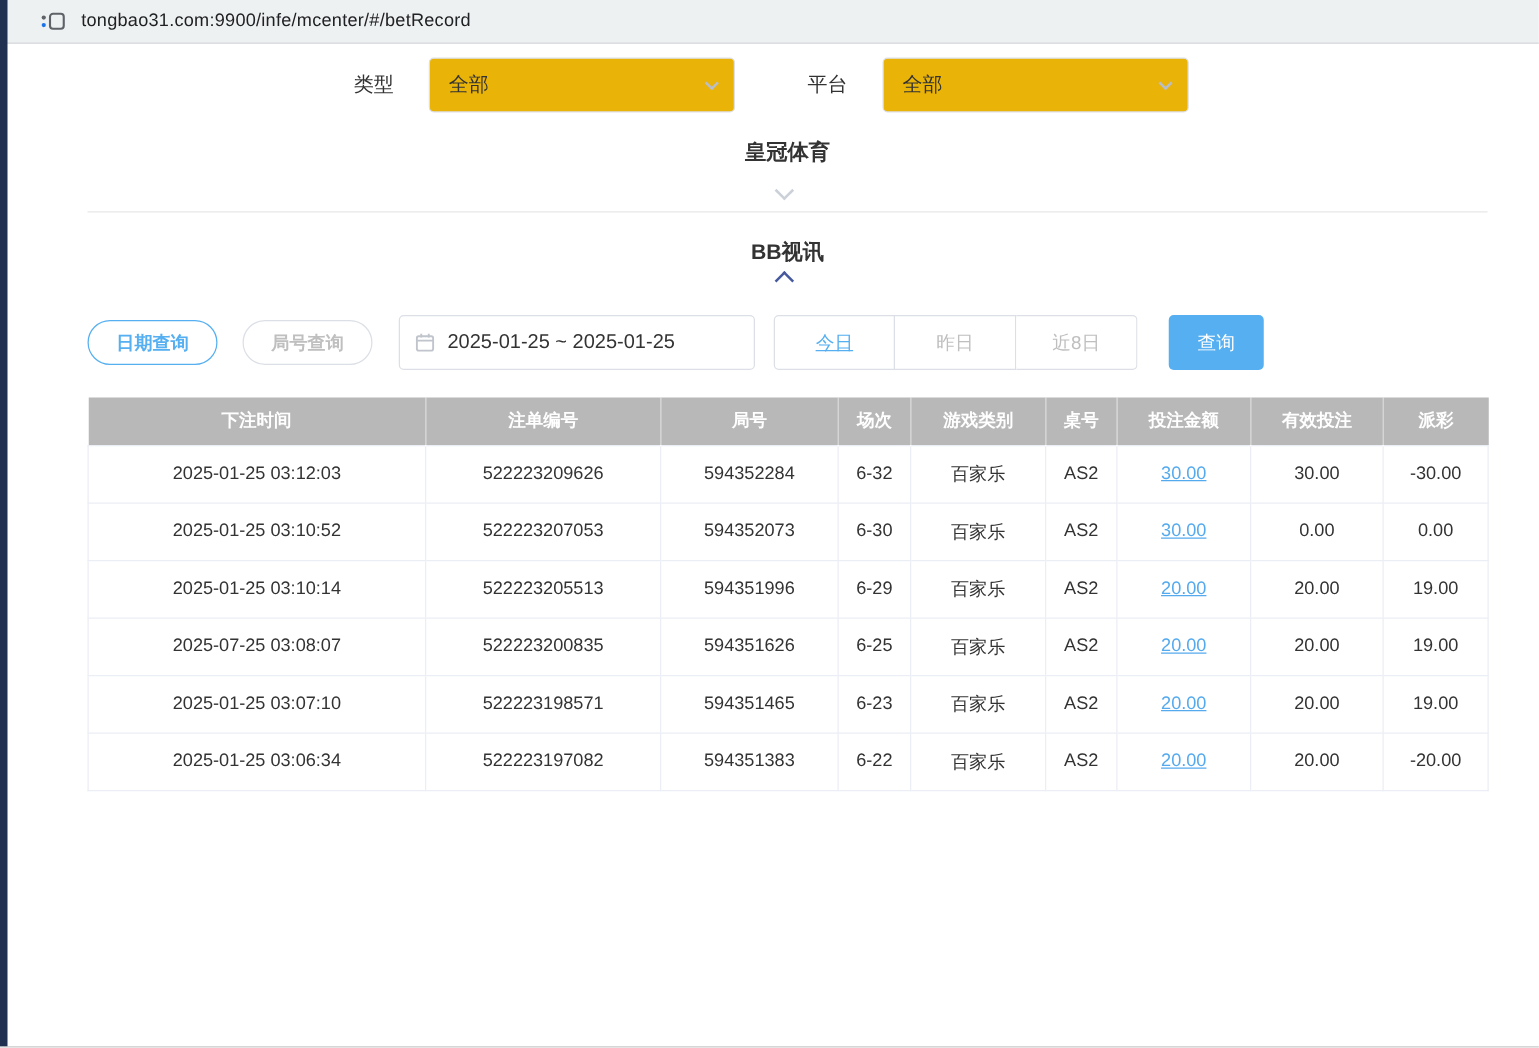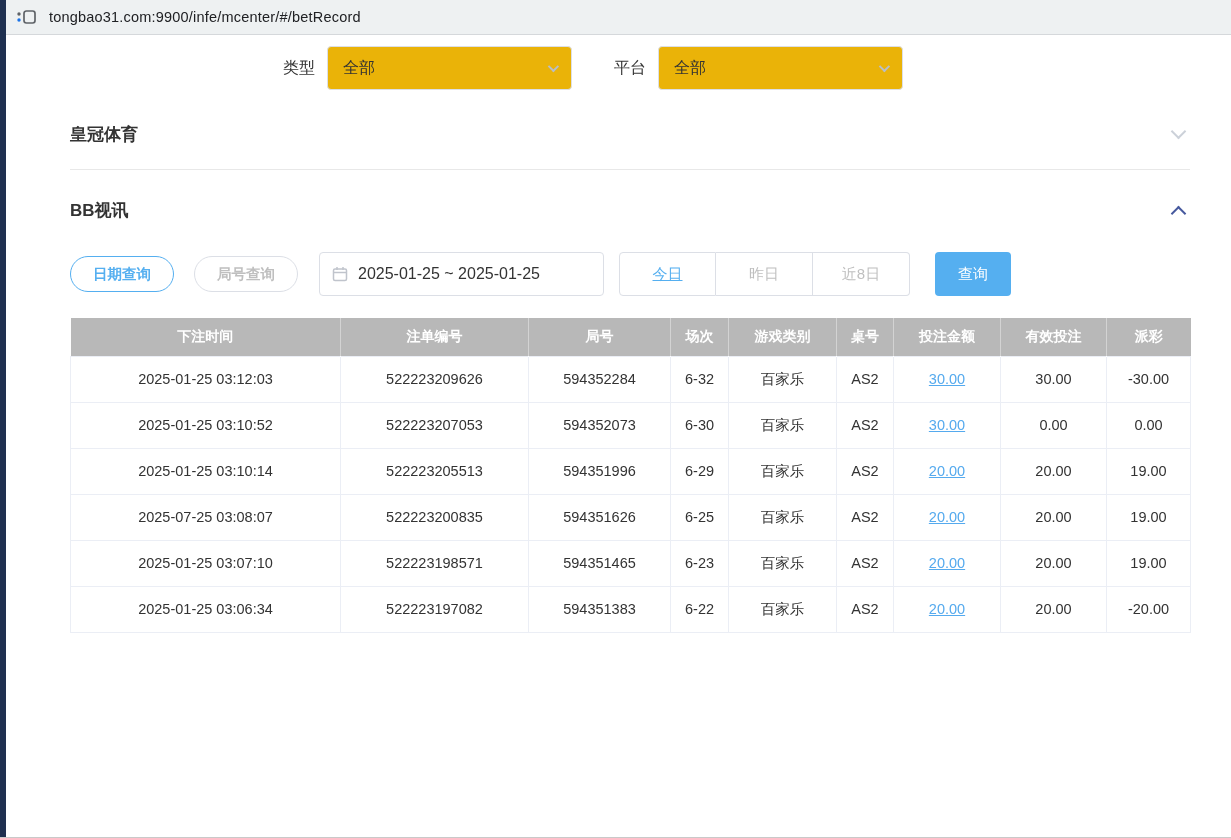--- a/index.html
+++ b/index.html
@@ -12,45 +12,45 @@
     width: 1231px; height: 838px; position: relative; background: #fff;
     border-bottom: 1px solid #c9c9c9;
   }
   .left-strip {
     position: absolute; left: 0; top: 0; width: 6px; height: 100%;
     background: #1f3050; z-index: 5;
   }
   
   .browser-bar {
     height: 35px; background: #eef1f2; border-bottom: 1px solid #d5d8db;
-    display: flex; align-items: center; padding-left: 12px;
+    display: flex; align-items: center; padding-left: 28px;
   }
   .site-icon { display: inline-flex; align-items: center; margin-left: 4px; cursor: pointer; }
   .url { font-size: 14.5px; color: #202124; margin-left: 13px; letter-spacing: .2px; }
 
   
   .content { padding: 0 41px 0 70px; }
 
-  .filter-row { display: flex; align-items: center; margin-top: 9px; height: 48px; padding-left: 213px; }
+  .filter-row { display: flex; align-items: center; margin-top: 9px; height: 48px; padding-left: 213px; gap: 16px; }
   .flabel { font-size: 16px; color: #333; margin-right: 12px; }
   .flabel.second { margin-left: 42px; }
   .select {
     width: 245px; height: 44px; border: 1px solid #dcdfe6; border-radius: 4px;
     display: flex; align-items: center; justify-content: space-between;
     padding: 0 15px; cursor: pointer; background: #eab308;
   }
   .select .sel-value { font-size: 16px; color: #333; }
   .caret {
     width: 8px; height: 8px; border-right: 2px solid #b9bec7; border-bottom: 2px solid #b9bec7;
     transform: rotate(45deg) translateY(-2px); display: inline-block;
   }
 
   .section-header {
     display: flex; align-items: center; justify-content: space-between;
-    height: 48px; margin-top: 18px; cursor: pointer;
+    height: 48px; margin-top: 18px; cursor: pointer; flex-direction: column;
   }
   .section-header.bb { margin-top: 20px; height: 40px; }
   .section-title { font-size: 17px; font-weight: bold; color: #333; }
   .chev { width: 11px; height: 11px; border-right: 2px solid; border-bottom: 2px solid; display: inline-block; margin-right: 6px; }
   .chev.down { border-color: #ccd1d9; transform: rotate(45deg); margin-top: -5px; }
   .chev.up   { border-color: #46599e; transform: rotate(-135deg); margin-top: 6px; }
   .divider { border-bottom: 1px solid #e8e8e8; margin-top: 11px; }
 
   
   .query-bar { display: flex; align-items: center; margin-top: 22px; height: 44px; }

